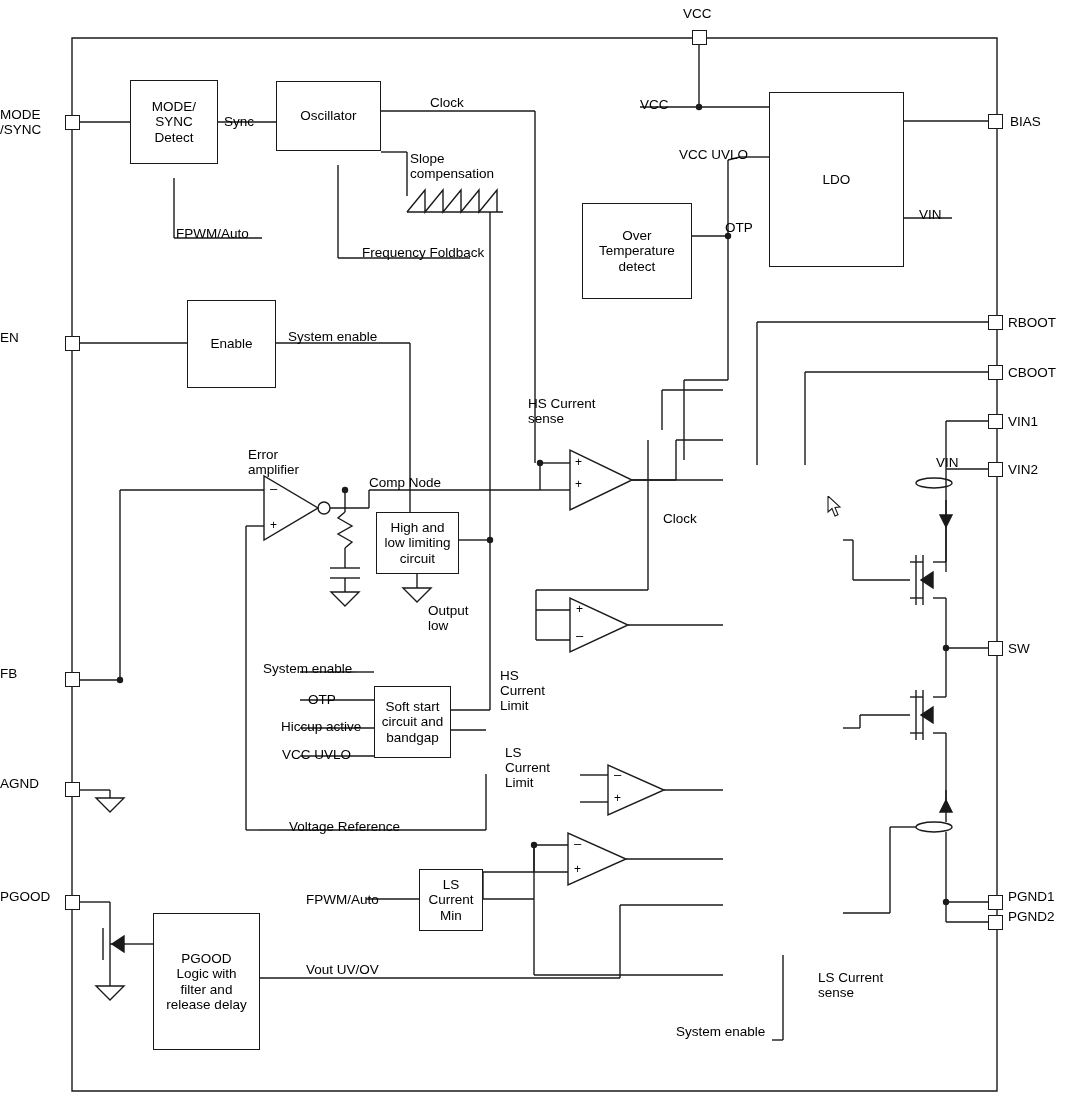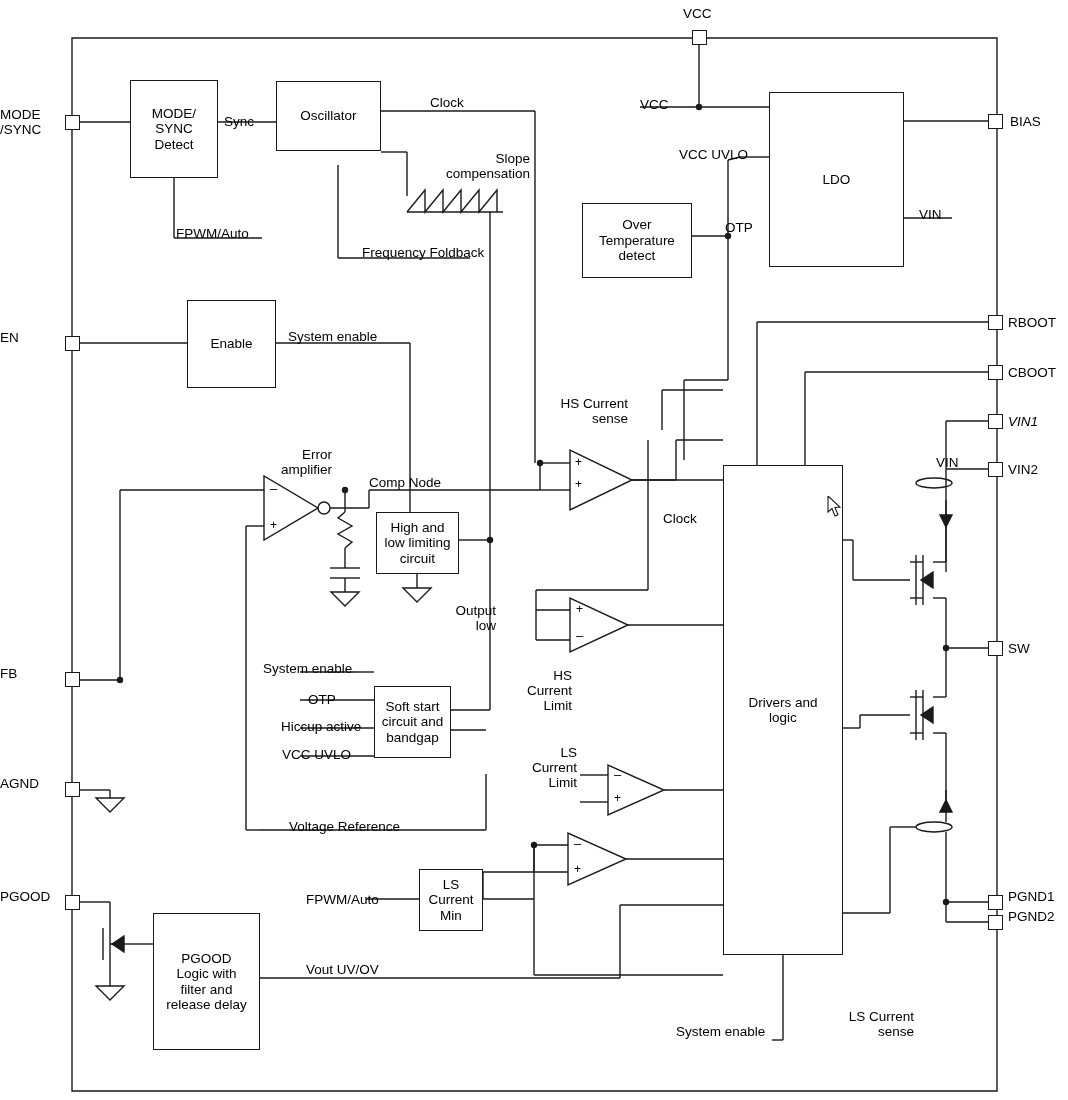--- a/index.html
+++ b/index.html
@@ -25,21 +25,21 @@
     width: 1068px;
     height: 1100px;
   }
   .lbl {
     position: absolute;
     font-size: 13.5px;
     line-height: 15px;
     white-space: pre;
     color: #000;
   }
-  .lbl.c { text-align: right; }
+  .lbl.c { text-align: left; }
   .lbl.r { text-align: left; }
   .blockbox {
     position: absolute;
     box-sizing: border-box;
     border: 1.4px solid #1a1a1a;
     background: #ffffff;
     display: flex;
     align-items: center;
     justify-content: center;
     text-align: center;
@@ -302,46 +302,44 @@
   <div class="lbl r" style="left:0px; top:107px; width:58px;">MODE
 /SYNC</div>
   <div class="lbl r" style="left:0px; top:330px; width:58px;">EN</div>
   <div class="lbl r" style="left:0px; top:666px; width:58px;">FB</div>
   <div class="lbl r" style="left:0px; top:776px; width:58px;">AGND</div>
   <div class="lbl r" style="left:0px; top:889px; width:58px;">PGOOD</div>
   <div class="lbl" style="left:683px; top:6px;">VCC</div>
   <div class="lbl" style="left:1010px; top:114px;">BIAS</div>
   <div class="lbl" style="left:1008px; top:315px;">RBOOT</div>
   <div class="lbl" style="left:1008px; top:365px;">CBOOT</div>
-  <div class="lbl" style="left:1008px; top:414px;font-style:italic;">VIN1</div>
+  <div class="lbl" style="left:1008px; top:414px;">VIN1</div>
   <div class="lbl" style="left:1008px; top:462px;">VIN2</div>
   <div class="lbl" style="left:1008px; top:641px;">SW</div>
   <div class="lbl" style="left:1008px; top:889px;">PGND1</div>
   <div class="lbl" style="left:1008px; top:909px;">PGND2</div>
 
-  <div class="blockbox" style="left:130px; top:80px; width:88px; height:98px;">MODE/
+  <div class="blockbox" style="left:130px; top:80px; width:88px; height:84px;">MODE/
 SYNC
 Detect</div>
   <div class="blockbox" style="left:276px; top:81px; width:105px; height:70px;">Oscillator</div>
   <div class="blockbox" style="left:769px; top:92px; width:135px; height:175px;">LDO</div>
-  <div class="blockbox" style="left:582px; top:203px; width:110px; height:75px;">Over
+  <div class="blockbox" style="left:582px; top:203px; width:110px; height:96px;">Over
 Temperature
 detect</div>
   <div class="blockbox" style="left:187px; top:300px; width:89px; height:88px;">Enable</div>
   <div class="blockbox" style="left:376px; top:512px; width:83px; height:62px;">High and
 low limiting
 circuit</div>
   <div class="blockbox" style="left:374px; top:686px; width:77px; height:72px;">Soft start
 circuit and
 bandgap</div>
   <div class="blockbox" style="left:419px; top:869px; width:64px; height:62px;">LS
 Current
 Min</div>
-  <div class="blockbox" style="left:723px; top:465px; width:120px; height:490px;">Drivers and
-logic</div>
   <div class="blockbox" style="left:153px; top:913px; width:107px; height:137px;">PGOOD
 Logic with
 filter and
 release delay</div>
 
   <div class="lbl" style="left:224px; top:114px;">Sync</div>
   <div class="lbl" style="left:430px; top:95px;">Clock</div>
   <div class="lbl c" style="left:410px; top:151px; width:120px;">Slope
 compensation</div>
   <div class="lbl" style="left:176px; top:226px;">FPWM/Auto</div>
@@ -366,21 +364,21 @@
   <div class="lbl" style="left:263px; top:661px;">System enable</div>
   <div class="lbl" style="left:308px; top:692px;">OTP</div>
   <div class="lbl" style="left:281px; top:719px;">Hiccup active</div>
   <div class="lbl" style="left:282px; top:747px;">VCC UVLO</div>
   <div class="lbl c" style="left:505px; top:745px; width:72px;">LS
 Current
 Limit</div>
   <div class="lbl" style="left:289px; top:819px;">Voltage Reference</div>
   <div class="lbl" style="left:306px; top:892px;">FPWM/Auto</div>
   <div class="lbl" style="left:306px; top:962px;">Vout UV/OV</div>
-  <div class="lbl c" style="left:818px; top:970px; width:96px;margin-top:39px;">LS Current
+  <div class="lbl c" style="left:818px; top:970px; width:96px;">LS Current
 sense</div>
   <div class="lbl" style="left:676px; top:1024px;">System enable</div>
 
   <div class="lbl" style="left:575px; top:455px; font-size:12px;">+</div>
   <div class="lbl" style="left:575px; top:477px; font-size:12px;">+</div>
   <div class="lbl" style="left:576px; top:602px; font-size:12px;">+</div>
   <div class="lbl" style="left:576px; top:628px; font-size:13px;">–</div>
   <div class="lbl" style="left:614px; top:767px; font-size:13px;">–</div>
   <div class="lbl" style="left:614px; top:791px; font-size:12px;">+</div>
   <div class="lbl" style="left:574px; top:836px; font-size:13px;">–</div>

